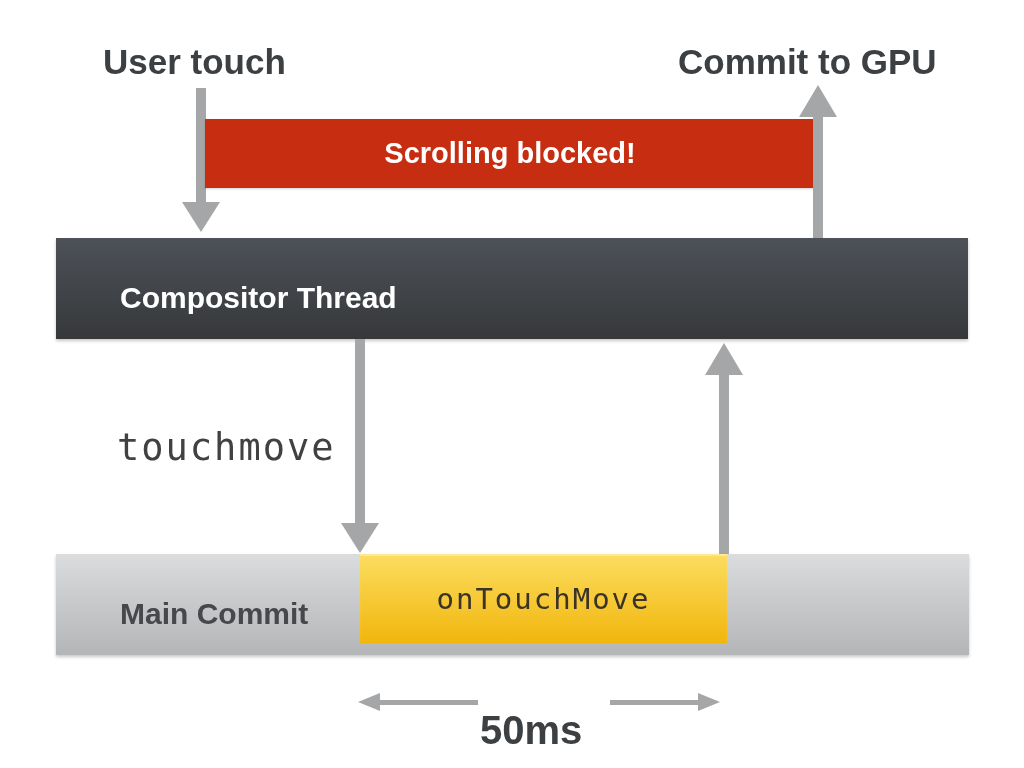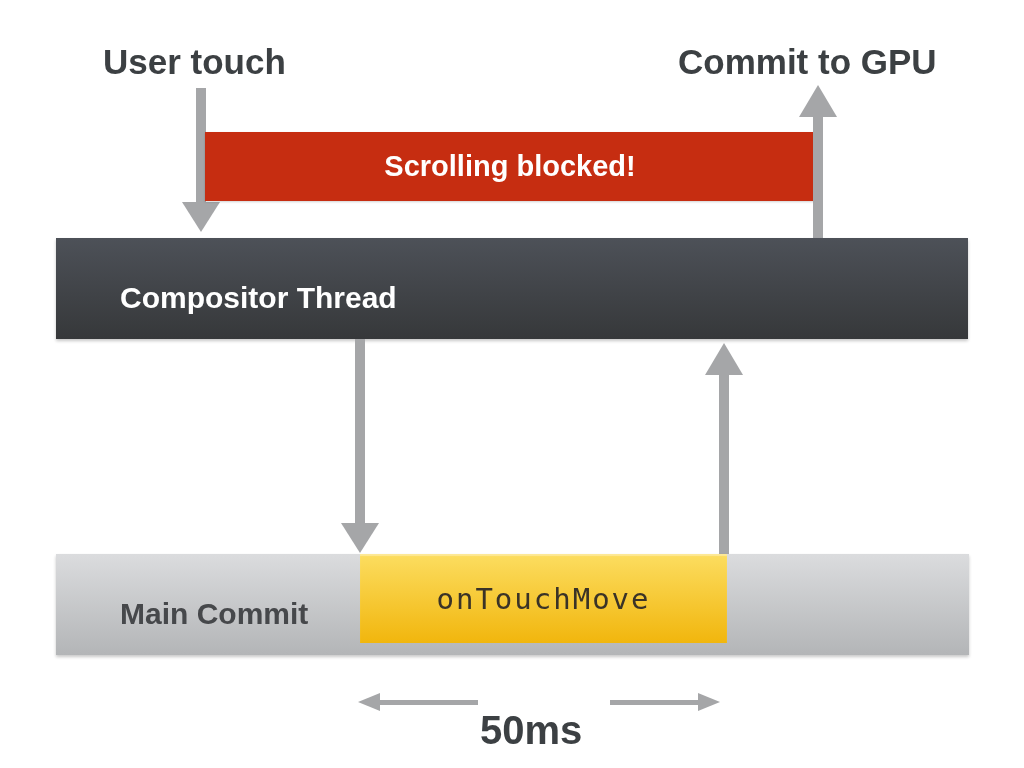--- a/index.html
+++ b/index.html
@@ -31,21 +31,21 @@
   .top-label {
     position: absolute;
     font-size: 35px;
     font-weight: bold;
     color: var(--text-dark);
     letter-spacing: 0px;
     white-space: nowrap;
   }
   .banner {
     position: absolute;
-    left: 205px; top: 132px;
+    left: 205px; top: 119px;
     width: 610px; height: 69px;
     background: var(--banner-red);
     color: var(--banner-text);
     font-size: 29px;
     font-weight: bold;
     display: flex;
     align-items: center;
     justify-content: center;
     box-shadow: 0 1px 2px rgba(0,0,0,0.18);
   }
@@ -178,20 +178,21 @@
 
   <div class="bar compositor-bar">
     <div class="bar-label">Compositor Thread</div>
   </div>
 
   <div>
     <div class="v-shaft" style="left:355px; top:339px; height:185px;"></div>
     <div class="head-down" style="left:341px; top:523px;"></div>
   </div>
 
+  <div class="mono-label">touchmove</div>
 
   <div>
     <div class="head-up" style="left:705px; top:343px;"></div>
     <div class="v-shaft" style="left:719px; top:373px; height:181px;"></div>
   </div>
 
   <div class="bar main-bar">
     <div class="busy-segment">
       <span class="seg-label">onTouchMove</span>
     </div>

